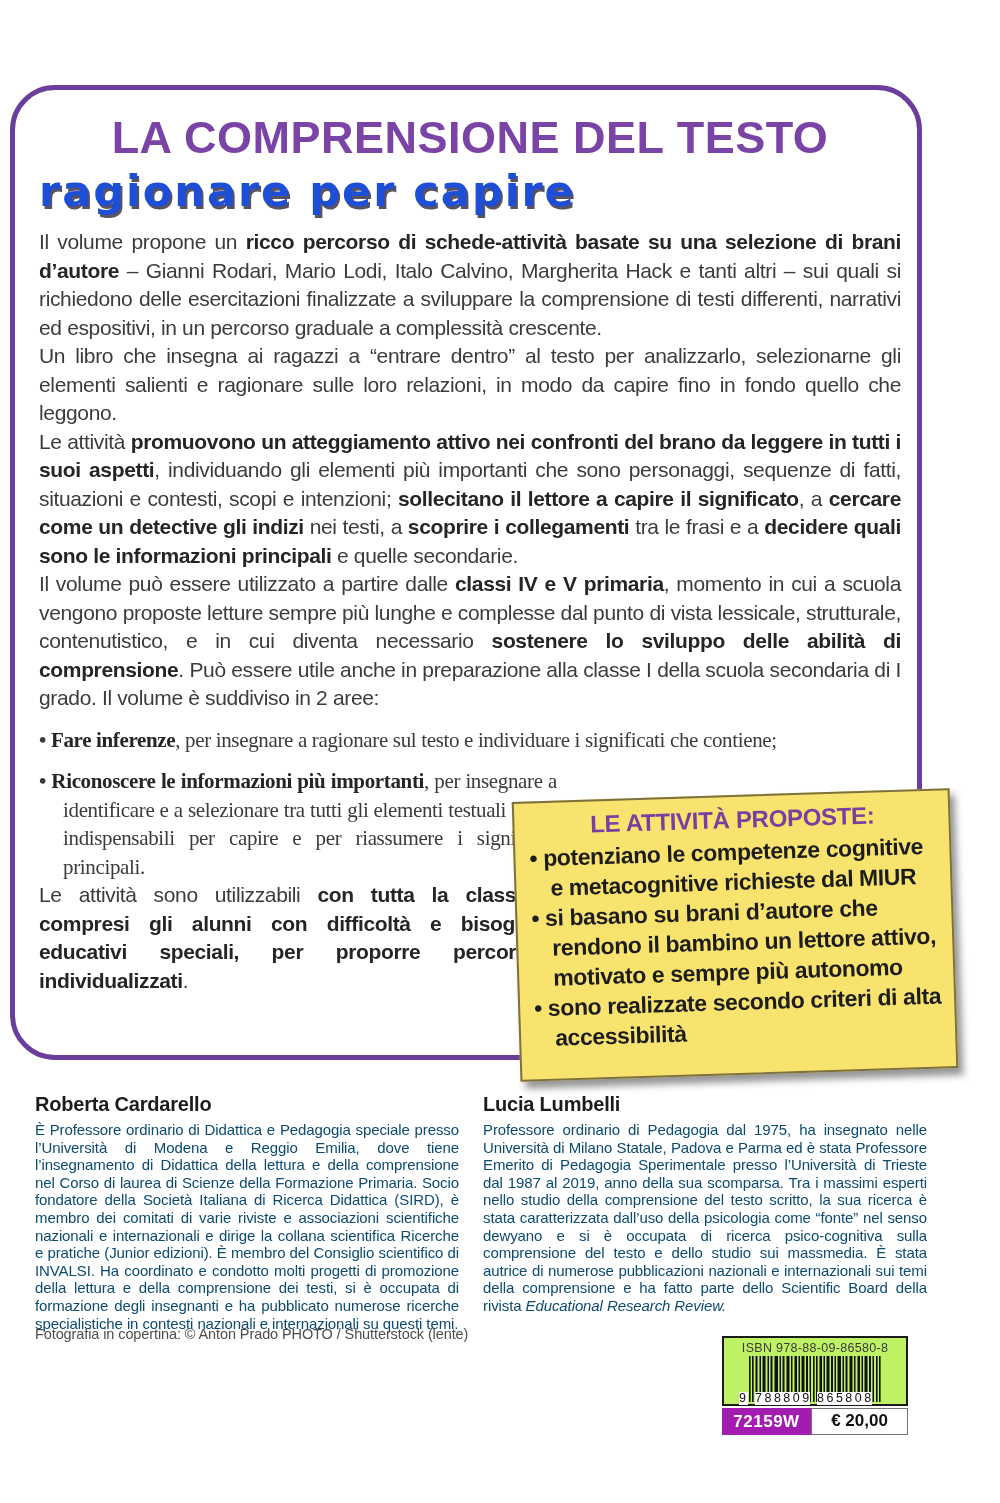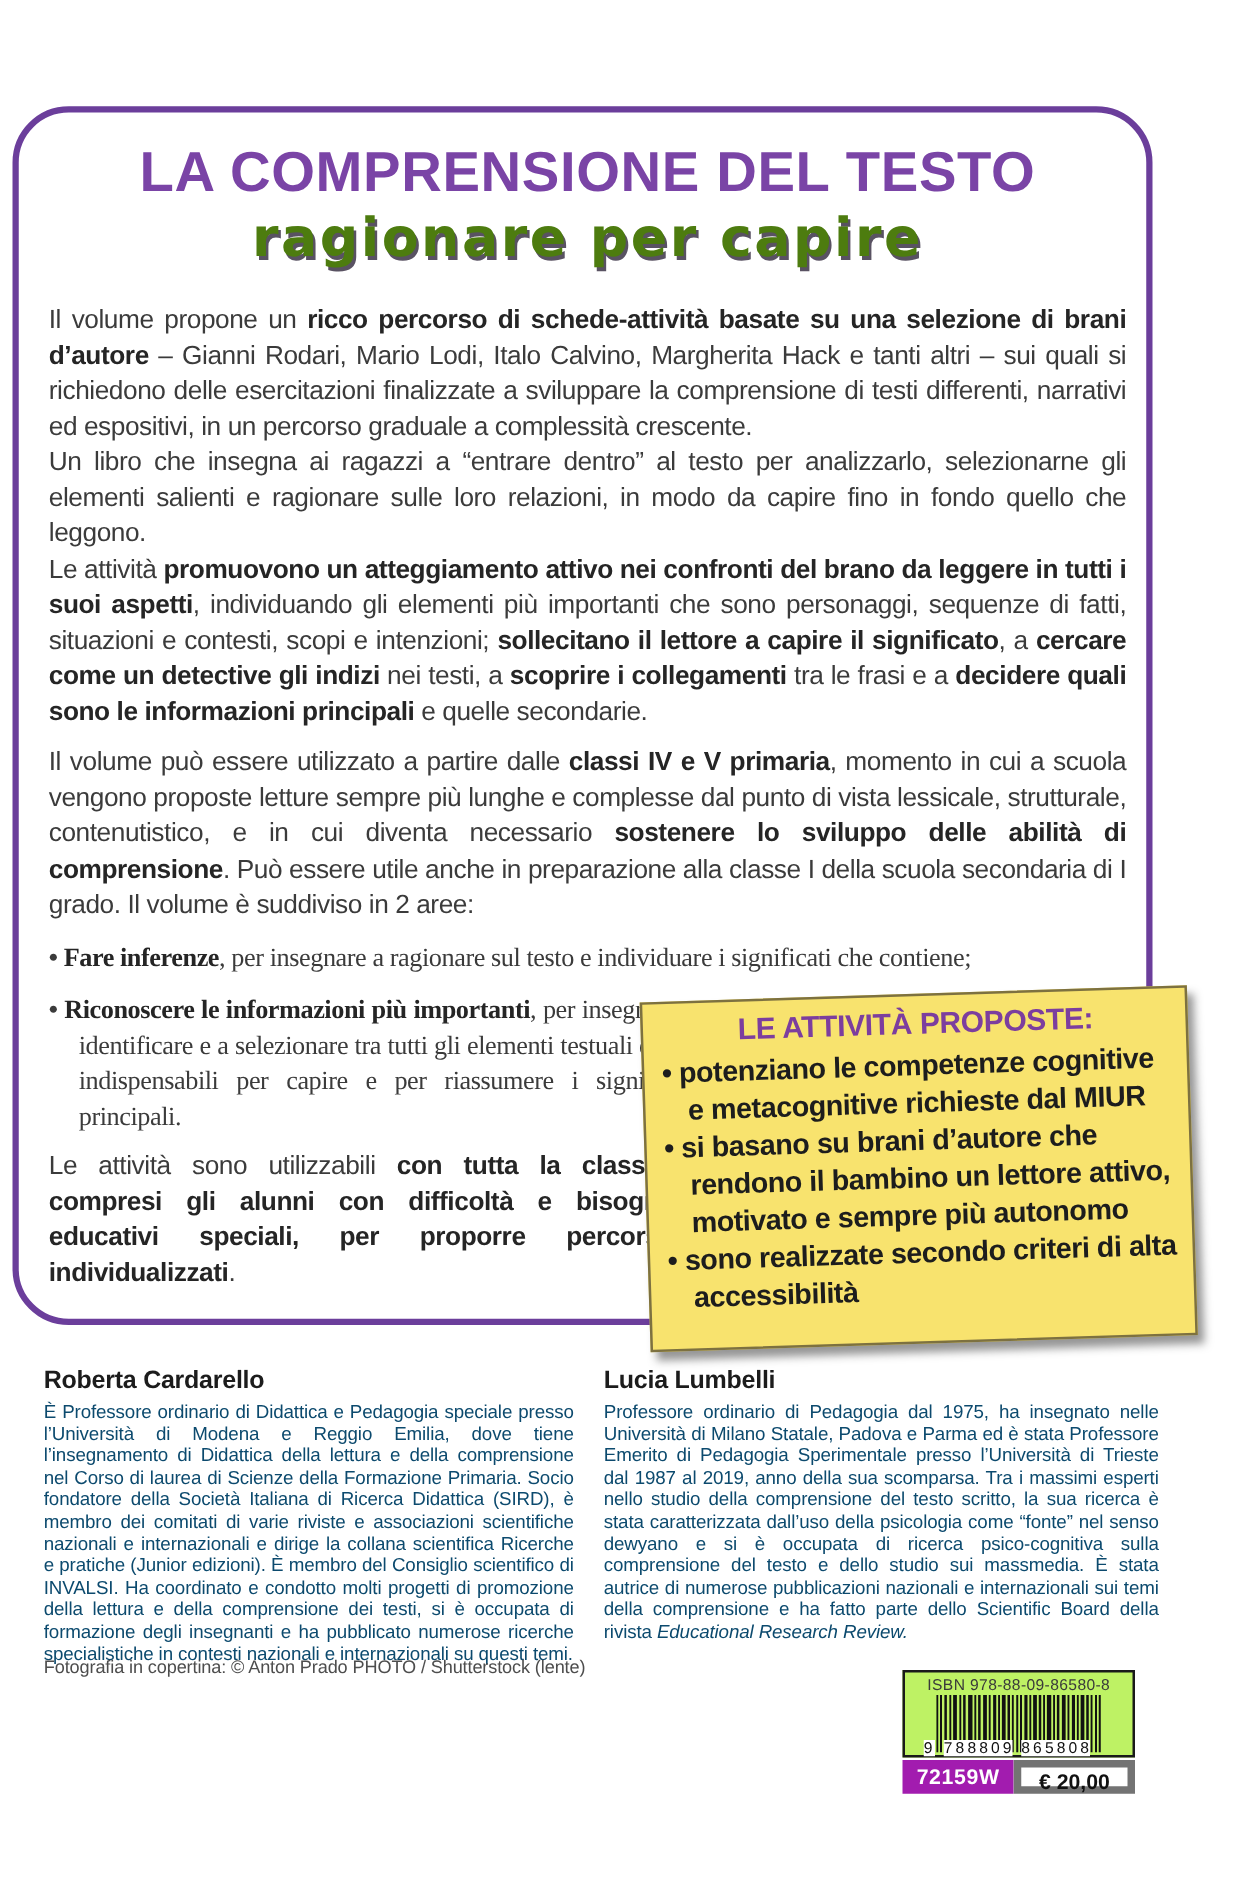--- a/index.html
+++ b/index.html
@@ -22,39 +22,38 @@
   }
   .book-title{
     margin:10px 0 2px 0;
     text-align:center;
     font-size:45px;
     font-weight:bold;
     letter-spacing:.5px;
     color:#7a44a6;
   }
   .book-subtitle{
-    text-align:center;
     font-family:"DejaVu Sans", sans-serif;
     font-size:43px;
     font-weight:bold;
     letter-spacing:2px;
-    color:#4d7c0f;
+    color:#1d4ed8;
     text-shadow:2px 3px 0 rgba(60,52,70,.85);
-    margin-bottom:26px;
+    margin-bottom:12px;
   }
   
   .blurb{
     color:#3b3b3b;
     font-size:21px;
     line-height:28.5px;
     letter-spacing:-0.35px;
     text-align:justify;
   }
   .blurb p{margin:0;}
-  .blurb p.sp{margin-top:12px;}
+  .blurb p.sp{}
   .blurb b{color:#252525;}
   .bullet{
     margin-top:13px;
     padding-left:24px;
     text-indent:-24px;
     font-family:Liberation Serif, serif;
   }
   .bullet::before{content:"•\00a0"; font-weight:bold;}
   .narrow{width:494px;}
   
@@ -126,21 +125,21 @@
   .bc-g{width:55px;margin-left:7px;background:#fff;text-align:center;letter-spacing:2.5px;white-space:nowrap;}
   .price-row{display:flex;margin-top:2px;height:27px;}
   .code-box{
     width:89px;background:#a21caf;color:#fff;
     font-weight:bold;font-size:17px;
     text-align:center;line-height:27px;
     letter-spacing:.5px;
   }
   .price-box{
     flex:1;box-sizing:border-box;
-    border:6px solid #737373;background:#fff;color:#111;
+    border:1px solid #737373;background:#fff;color:#111;
     font-weight:bold;font-size:17px;
     text-align:center;line-height:23px;
   }
   
   .credit{
     position:absolute;left:35px;top:1326px;
     font-size:14.5px;color:#4d4d4d;letter-spacing:-0.1px;
   }
 </style>
 </head>

